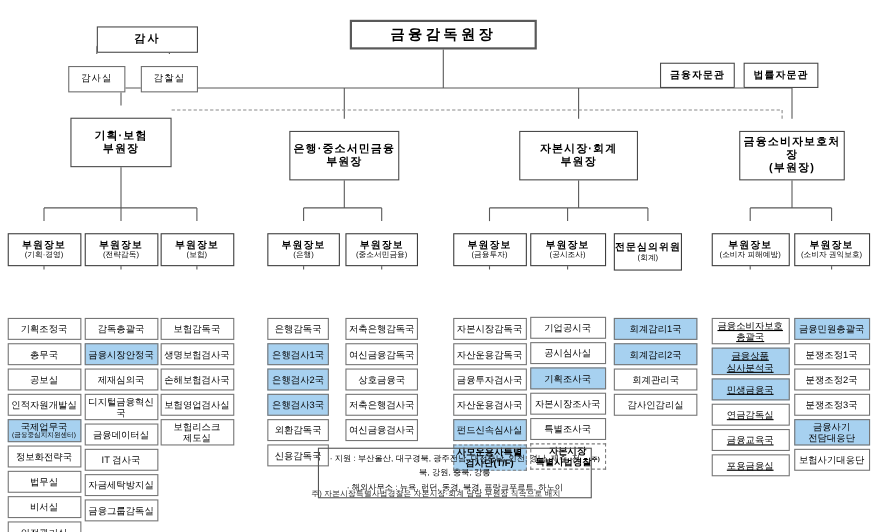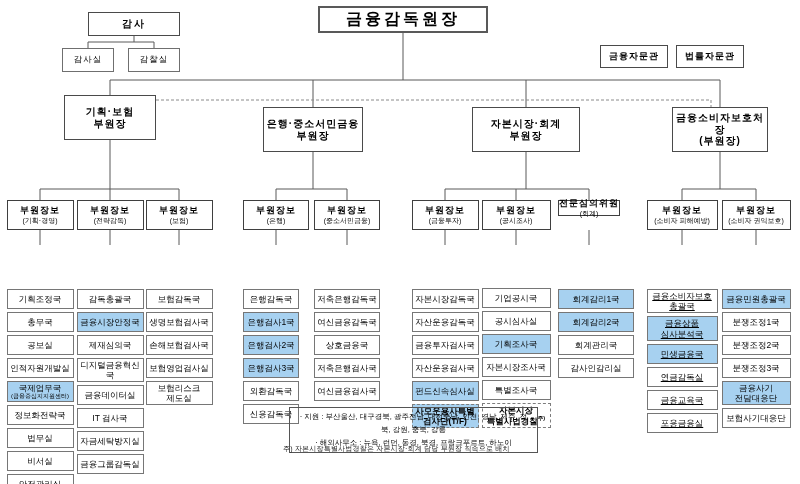--- a/index.html
+++ b/index.html
@@ -1,21 +1,21 @@
 <!DOCTYPE html>
 <html><head>
 <meta charset="utf-8">
 <style>
   html,body{margin:0;padding:0;background:#fff;}
   .canvas{position:relative;width:800px;height:484px;background:#ffffff;
           font-family:"Liberation Sans","DejaVu Sans",sans-serif;color:#000;overflow:hidden;}
   svg.wires{position:absolute;left:0;top:0;width:800px;height:484px;pointer-events:none;}
   .box{position:absolute;background:#fff;border:1px solid #6f6f6f;display:flex;flex-direction:column;
-       align-items:center;justify-content:center;text-align:center;box-sizing:border-box;line-height:1.15;}
-  .gov{border:2px solid #595959;font-weight:bold;font-size:16px;letter-spacing:3px;}
+       align-items:center;justify-content:center;text-align:center;box-sizing:border-box;line-height:1.15;margin-top:12px;}
+  .gov{border:2px solid #595959;font-weight:bold;font-size:13px;letter-spacing:3px;}
   .audit{border:1.5px solid #4a4a4a;font-weight:bold;font-size:10px;letter-spacing:2px;}
   .small{font-size:8.5px;letter-spacing:1px;}
   .advisor{border:1.5px solid #4a4a4a;font-weight:bold;font-size:9px;letter-spacing:1px;}
   .branch{border:1.5px solid #4a4a4a;font-weight:bold;font-size:10px;letter-spacing:1px;}
   .pre{white-space:pre-line;}
   .head{border:1.5px solid #3f3f3f;}
   .ht{font-weight:bold;font-size:9px;letter-spacing:1px;}
   .hs{font-size:7px;margin-top:1px;}
   .stack{position:absolute;display:flex;flex-direction:column;gap:3px;margin-top:44px;}
   .dbox{background:#fff;border:1px solid #767676;min-height:20px;display:flex;flex-direction:column;
@@ -295,21 +295,21 @@
           <span class="dl"><span class="pre">자본시장조사국</span></span>
         </div>
         <div class="dbox">
           <span class="dl"><span class="pre">특별조사국</span></span>
         </div>
         <div class="dbox dashed">
           <span class="dl"><span class="pre">자본시장
 특별사법경찰</span><sup>주)</sup></span>
         </div>
       </div>
-      <div class="box head" style="left: 558px; top: 200px; width: 62px; height: 16px;">
+      <div class="box head" style="left: 558px; top: 200px; width: 62px; height: 34px;">
         <span class="ht">전문심의위원</span>
         <span class="hs">(회계)</span>
       </div>
       <div class="stack" style="left: 558px; top: 245px; width: 76px;">
         <div class="dbox blue">
           <span class="dl"><span class="pre">회계감리1국</span></span>
         </div>
         <div class="dbox blue">
           <span class="dl"><span class="pre">회계감리2국</span></span>
         </div>

